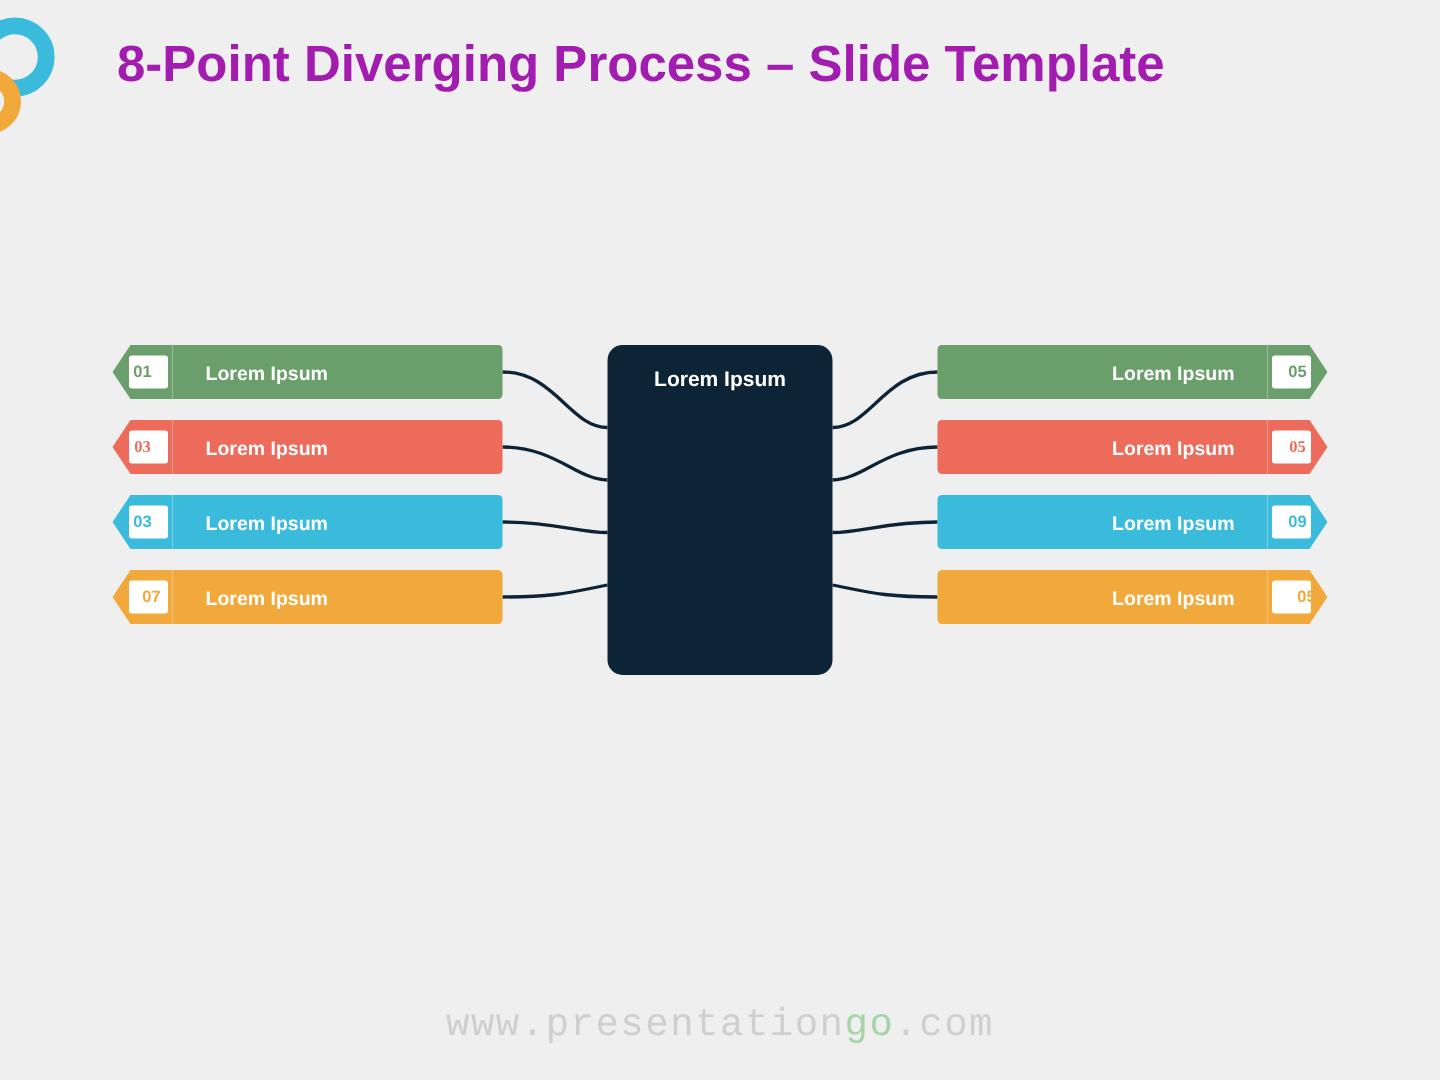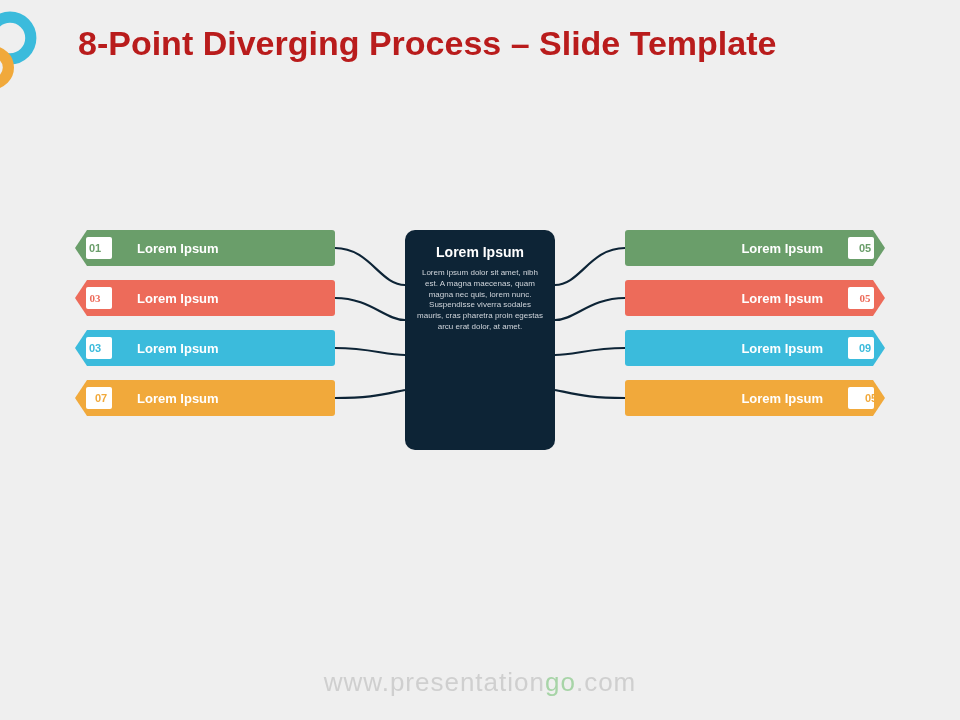--- a/index.html
+++ b/index.html
@@ -1,21 +1,21 @@
 <!DOCTYPE html>
 <html><head>
 <meta charset="utf-8">
 <style>
 * { margin: 0; padding: 0; box-sizing: border-box; }
 body { width: 960px; height: 720px; background: #efefef; font-family: Arial, sans-serif; position: relative; overflow: hidden; }
 
 .logo-corner { position: absolute; top: 10px; left: -30px; width: 80px; height: 80px; }
 .logo-corner svg { width: 100%; height: 100%; }
 
-.title { position: absolute; top: 24px; left: 78px; font-size: 34px; font-weight: 700; color: #b91c1c; line-height: 1.15; }
+.title { position: absolute; top: 24px; left: 78px; font-size: 34px; font-weight: 700; color: #a21caf; line-height: 1.15; }
 
 .diagram { position: absolute; top: 230px; left: 0; width: 960px; height: 260px; }
 
 .center-box { position: absolute; left: 405px; top: 0; width: 150px; height: 220px; background: #0d2436; border-radius: 10px; color: #fff; padding: 14px 12px; text-align: center; }
 .center-title { font-size: 14px; font-weight: 700; margin-bottom: 8px; }
 .center-desc { font-size: 8px; line-height: 1.35; color: #d0d5db; }
 
 .row { position: absolute; display: flex; align-items: center; height: 36px; }
 .row.left { flex-direction: row; }
 .row.right { flex-direction: row-reverse; }
@@ -33,21 +33,21 @@
 .right .bar { padding-right: 22px; border-radius: 3px 0 0 3px; justify-content: flex-end; }
 
 .c-green { background: #6a9e6a; } .n-green { color: #6a9e6a; }
 .c-red   { background: #ed6b5a; } .n-red   { color: #ed6b5a; font-family: Liberation Serif, serif; }
 .c-blue  { background: #3bbbdc; } .n-blue  { color: #3bbbdc; }
 .c-yel   { background: #f1a93b; } .n-yel   { color: #f1a93b; padding-left: 12px; }
 
 .connectors { position: absolute; inset: 0; width: 960px; height: 260px; pointer-events: none; }
 .connectors path { stroke: #0d2436; stroke-width: 2.2; fill: none; }
 
-.footer { position: absolute; bottom: 22px; width: 100%; text-align: center; font-size: 26px; color: #cfcfcf; letter-spacing: 1px; }
+.footer { position: absolute; bottom: 22px; width: 100%; text-align: center; font-size: 26px; color: #cfcfcf; letter-spacing: 1px; font-family: Liberation Mono, monospace; }
 .footer .g { color: #a7d4a7; }
 </style>
 </head>
 <body>
 
 <div class="logo-corner">
   <svg viewBox="0 0 100 100">
       <circle cx="50" cy="35" r="26" fill="none" stroke="#3bbbdc" stroke-width="14"></circle>
       <rect x="0" y="55" width="40" height="45" fill="#efefef"></rect>
       <circle cx="28" cy="72" r="20" fill="none" stroke="#f1a93b" stroke-width="14"></circle>
@@ -63,21 +63,20 @@
     <path d="M335 118 C370 118 385 125 405 125"></path>
     <path d="M335 168 C370 168 380 165 405 160"></path>
     <path d="M625 18 C590 18 580 55 555 55"></path>
     <path d="M625 68 C590 68 575 90 555 90"></path>
     <path d="M625 118 C590 118 575 125 555 125"></path>
     <path d="M625 168 C590 168 580 165 555 160"></path>
   </svg>
 
   <div class="center-box">
     <div class="center-title">Lorem Ipsum</div>
-    <div class="center-desc">Lorem ipsum dolor sit amet, nibh est. A magna maecenas, quam magna nec quis, lorem nunc. Suspendisse viverra sodales mauris, cras pharetra proin egestas arcu erat dolor, at amet.</div>
   </div>
 
   <div class="row left" style="left:75px;top:0px">
       <div class="tab">
         <div class="tab-outer">
           <svg viewBox="0 0 40 36">
             <path d="M12 0 H40 V36 H12 L0 18 Z" fill="#6a9e6a"></path>
           </svg>
         </div>
         <div class="tab-inner"></div>

